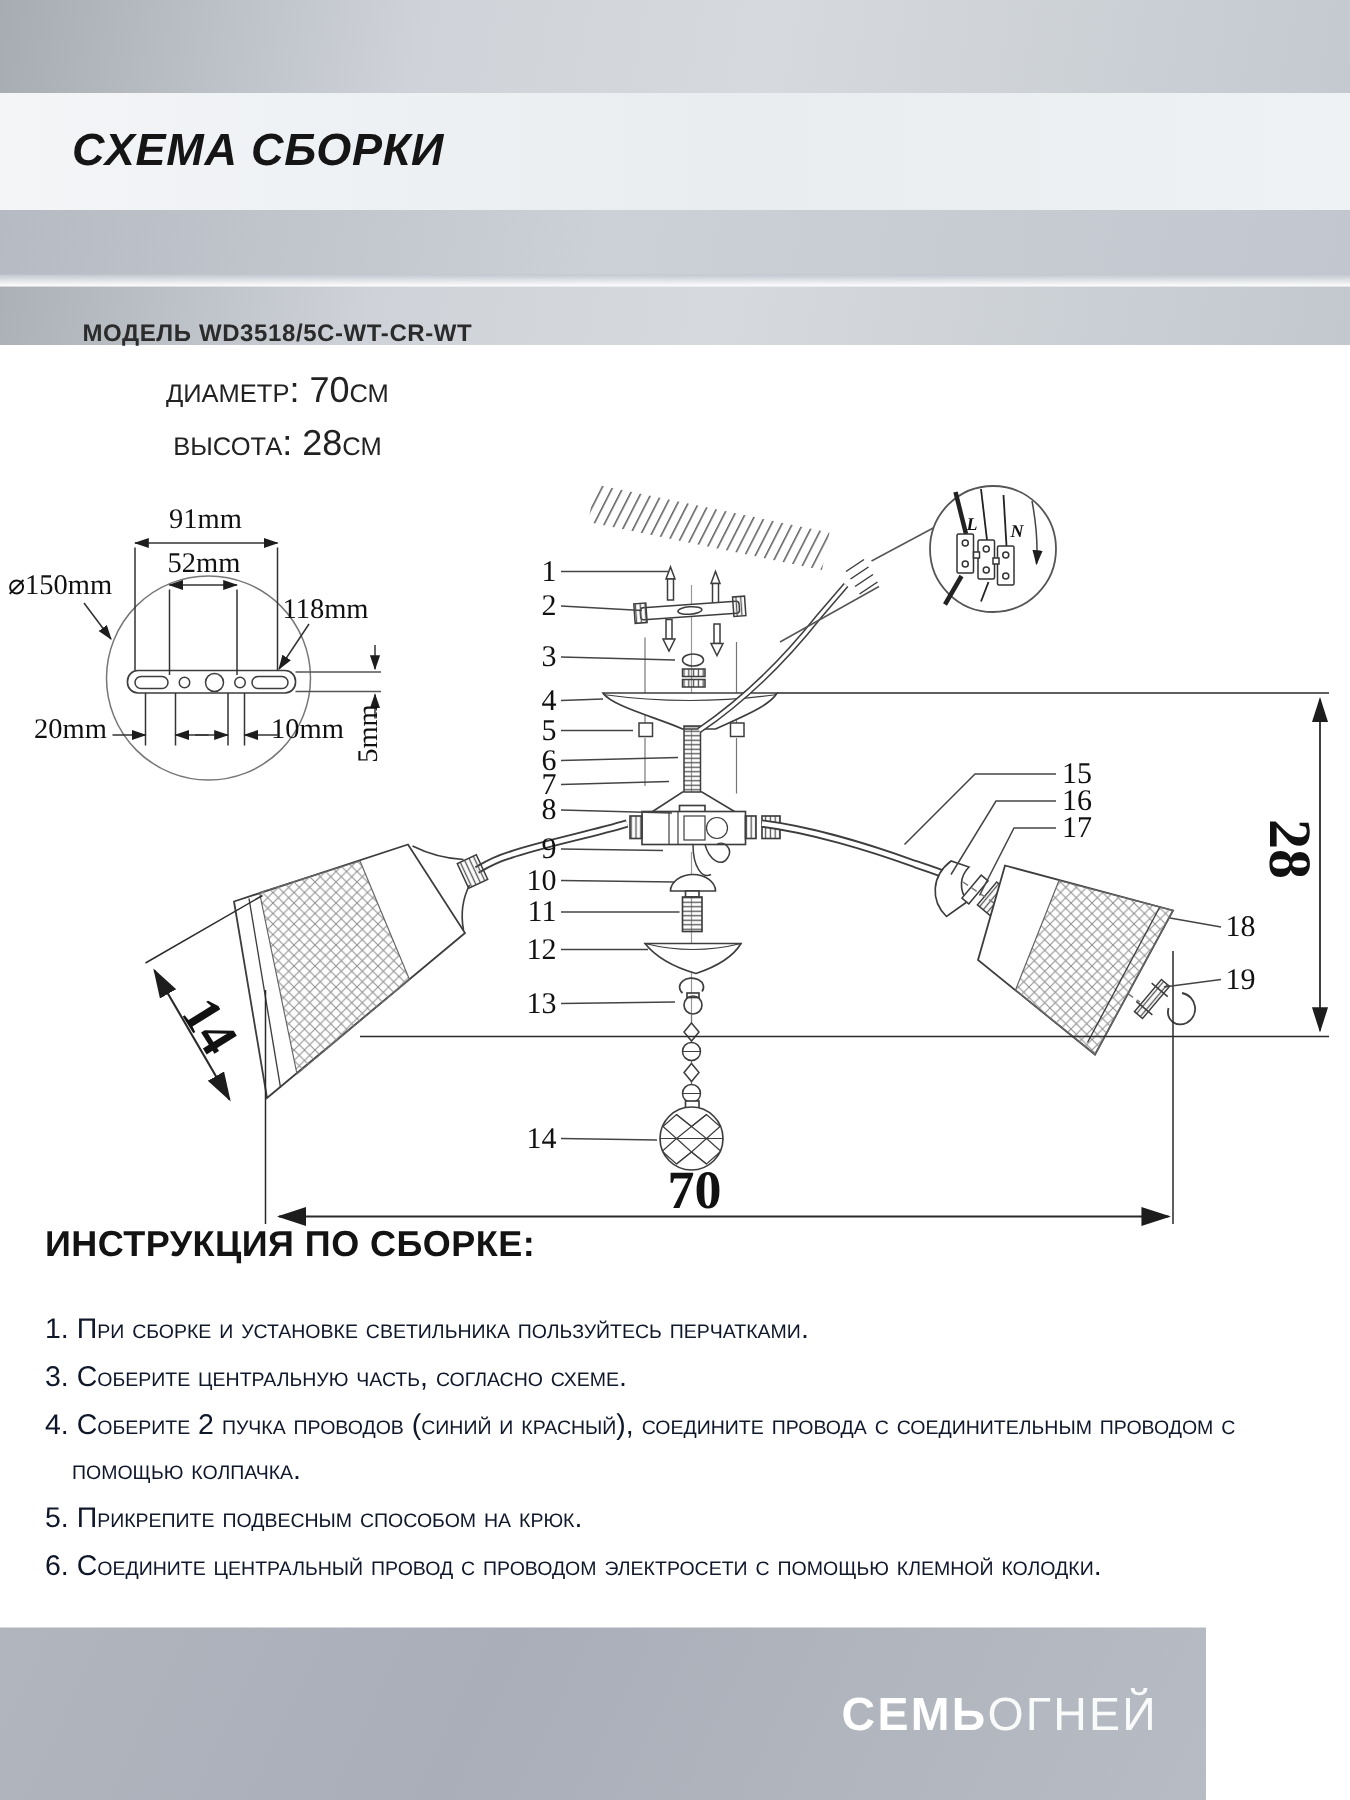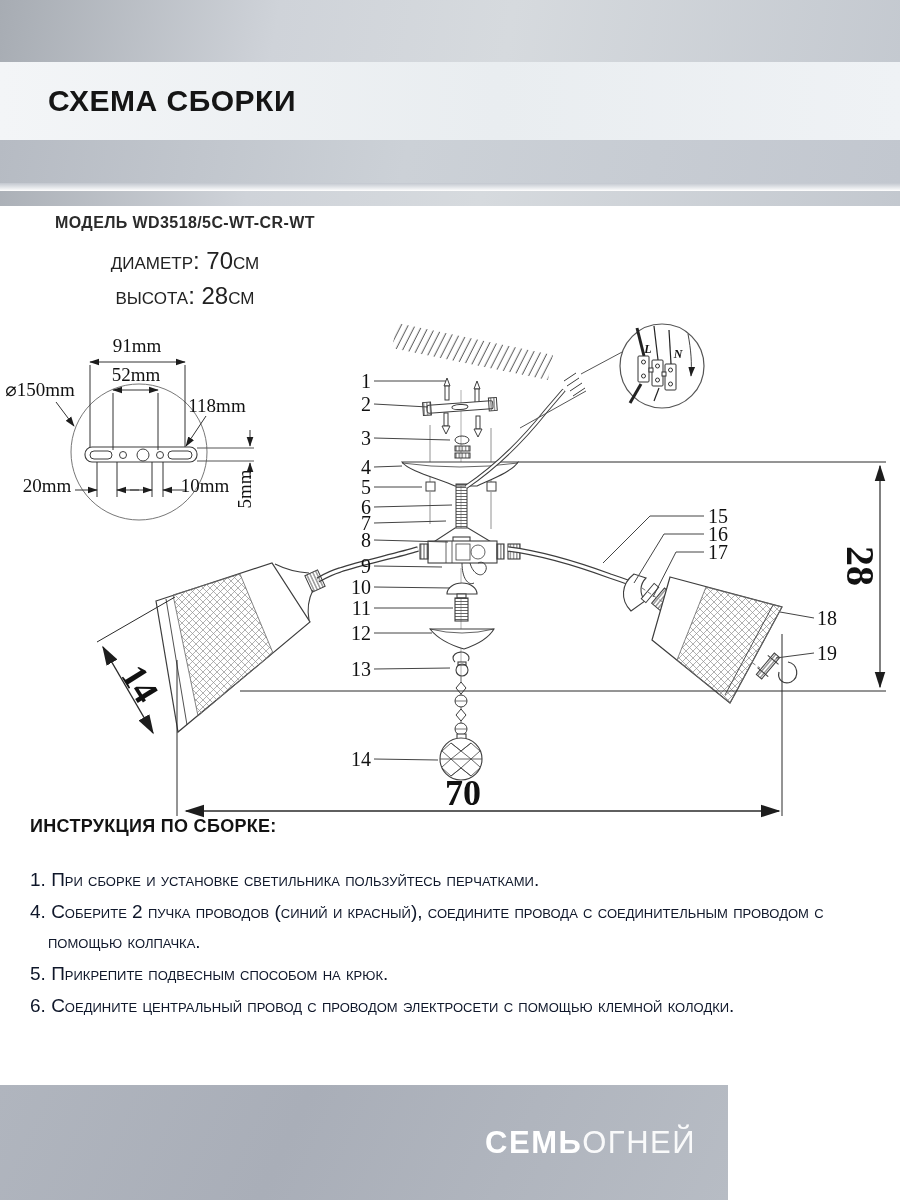--- a/index.html
+++ b/index.html
@@ -1,20 +1,20 @@
 <!DOCTYPE html>
 <html><head>
 <meta charset="utf-8">
 <style>
   html,body{margin:0;padding:0;}
   body{width:900px;height:1200px;position:relative;background:#fff;overflow:hidden;
        font-family:"Liberation Sans",sans-serif;color:#1b1b1b;}
   
-  .hdr{position:absolute;left:0;top:0;width:900px;height:206px;
-       background:linear-gradient(100deg,#a7acb3 0%,#cfd3d9 30%,#d6dade 55%,#c3c8cf 100%);}
+  .hdr{position:absolute;left:0;top:0;width:900px;height:230px;
+       background:linear-gradient(100deg,#a7acb3 0%,#cfd3d9 30%,#d6dade 55%,#c3c8cf 100%);font-style:italic;}
   .hdr-band{position:absolute;left:0;top:62px;width:900px;height:78px;
        background:linear-gradient(90deg,#f3f5f7 0%,#e9edf0 55%,#eff2f5 100%);
        display:flex;align-items:center;}
   .hdr-strip{position:absolute;left:0;top:140px;width:900px;height:46px;
        background:linear-gradient(100deg,#b6bbc3 0%,#ccd1d7 45%,#c2c7cf 100%);}
   .hdr-fade{position:absolute;left:0;top:183px;width:900px;height:8px;
        background:linear-gradient(180deg,#c2c7cf,#ffffff);}
   .title{margin-left:48px;font-size:30px;font-weight:700;letter-spacing:.5px;color:#151515;}
   
   .model{position:absolute;left:55px;top:203px;}
@@ -22,25 +22,25 @@
   .model .dim{font-size:24px;font-weight:400;font-variant:small-caps;color:#222;line-height:35px;text-align:center;}
   
   svg.diag{position:absolute;left:0;top:0;}
   .plbl{font:20px "Liberation Serif",serif;fill:#111;}
   .dlbl{font:19px "Liberation Serif",serif;fill:#111;}
   .big{font:700 36px "Liberation Serif",serif;fill:#111;}
   .big28{font:700 40px "Liberation Serif",serif;fill:#111;}
   .lnlbl{font:italic 700 12px "Liberation Serif",serif;fill:#111;}
   
   .instr{position:absolute;left:30px;top:816px;width:838px;}
-  .instr h2{margin:0 0 28px 0;font-size:18px;font-weight:700;letter-spacing:.3px;color:#131313;}
+  .instr h2{margin:0 0 28px 0;font-size:24px;font-weight:700;letter-spacing:.3px;color:#131313;}
   .item{font-size:19px;line-height:30px;margin:0 0 2px 0;font-variant:small-caps;
         padding-left:18px;text-indent:-18px;color:#0f172a;}
   
-  .footer{position:absolute;left:0;top:1085px;width:728px;height:115px;
+  .footer{position:absolute;left:0;top:1085px;width:804px;height:115px;
         background:linear-gradient(115deg,#b0b5be 0%,#a9aeb8 40%,#b7bcc4 100%);}
   .brand{position:absolute;right:32px;top:40px;font-size:31px;letter-spacing:1.5px;color:#fff;}
   .brand .b{font-weight:700;}
   .brand .l{font-weight:400;opacity:.93;}
 </style>
 </head>
 <body>
 
 <div class="hdr">
   <div class="hdr-band">
@@ -348,20 +348,21 @@
     <text class="plbl" x="708" y="534" dominant-baseline="central">16</text>
     <text class="plbl" x="708" y="552" dominant-baseline="central">17</text>
     <text class="plbl" x="817" y="618" dominant-baseline="central">18</text>
     <text class="plbl" x="817" y="653" dominant-baseline="central">19</text>
   </g>
 </svg>
 
 <div class="instr">
   <h2>ИНСТРУКЦИЯ ПО СБОРКЕ:</h2>
   <p class="item"><span>1.</span> <span>При сборке и установке светильника пользуйтесь перчатками.</span></p>
+  <p class="item"><span>3.</span> <span>Соберите центральную часть, согласно схеме.</span></p>
   <p class="item"><span>4.</span> <span>Соберите 2 пучка проводов (синий и красный), соедините провода с соединительным проводом с помощью колпачка.</span></p>
   <p class="item"><span>5.</span> <span>Прикрепите подвесным способом  на крюк.</span></p>
   <p class="item"><span>6.</span> <span>Соедините центральный провод с проводом электросети с помощью клемной колодки.</span></p>
 </div>
 
 <div class="footer">
   <div class="brand">
     <span class="b">СЕМЬ</span><span class="l">ОГНЕЙ</span>
   </div>
 </div>

